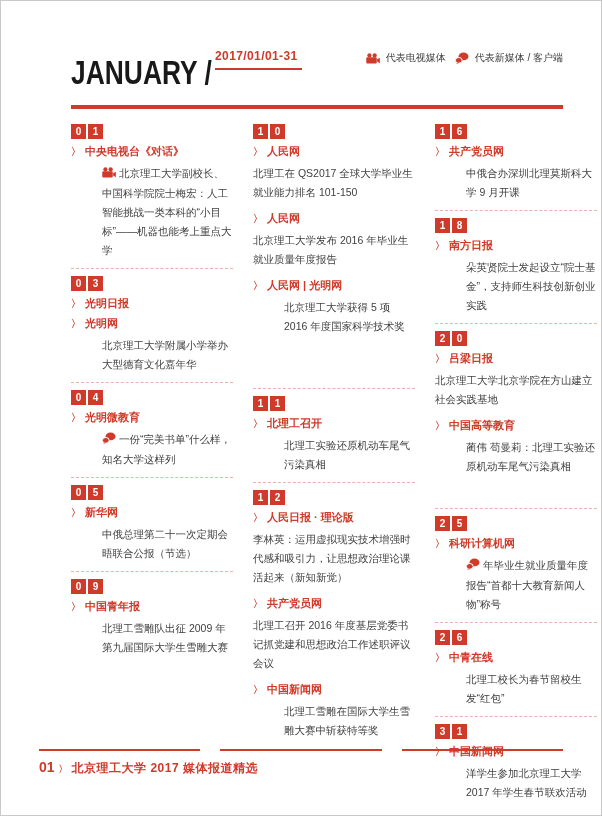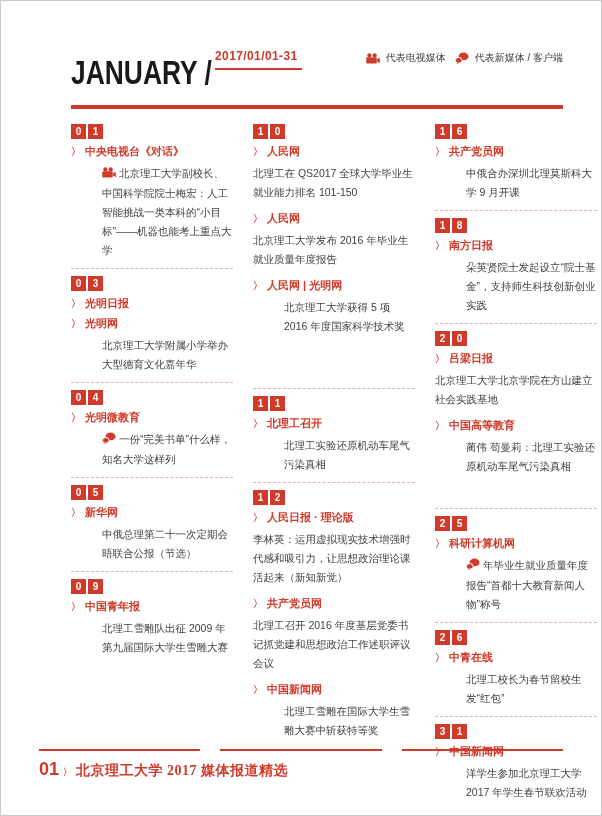--- a/index.html
+++ b/index.html
@@ -61,23 +61,23 @@
     margin:0 0 9px;font-size:10.5px;line-height:19px;color:var(--ink);
   }
   .headline:last-child{margin-bottom:0;margin-left:31px;}
   .inline-icon{display:inline-block;margin-right:3px;vertical-align:-1px;}
   .inline-icon svg{display:inline;}
   
   .footer{position:absolute;left:38px;right:38px;top:748px;}
   .footer-rules{display:flex;gap:20px;margin-bottom:8px;}
   .footer-rules .seg{flex:1;height:2px;background:var(--red);}
   .footer-text{display:flex;align-items:baseline;gap:4px;color:var(--red);font-weight:bold;}
-  .pageno{font-size:18px;}
+  .pageno{font-size:14px;}
   .footer-text .arrow{font-size:9px;}
-  .ftext{font-size:14px;letter-spacing:.5px;font-family:Liberation Serif, serif;}
+  .ftext{font-size:12px;letter-spacing:.5px;}
 </style>
 </head>
 <body>
 
 <div class="page">
 
   <header class="header">
     <div class="title-row">
       <h1 class="month-title">JANUARY /</h1>
       <div class="date-range">2017/01/01-31</div>

